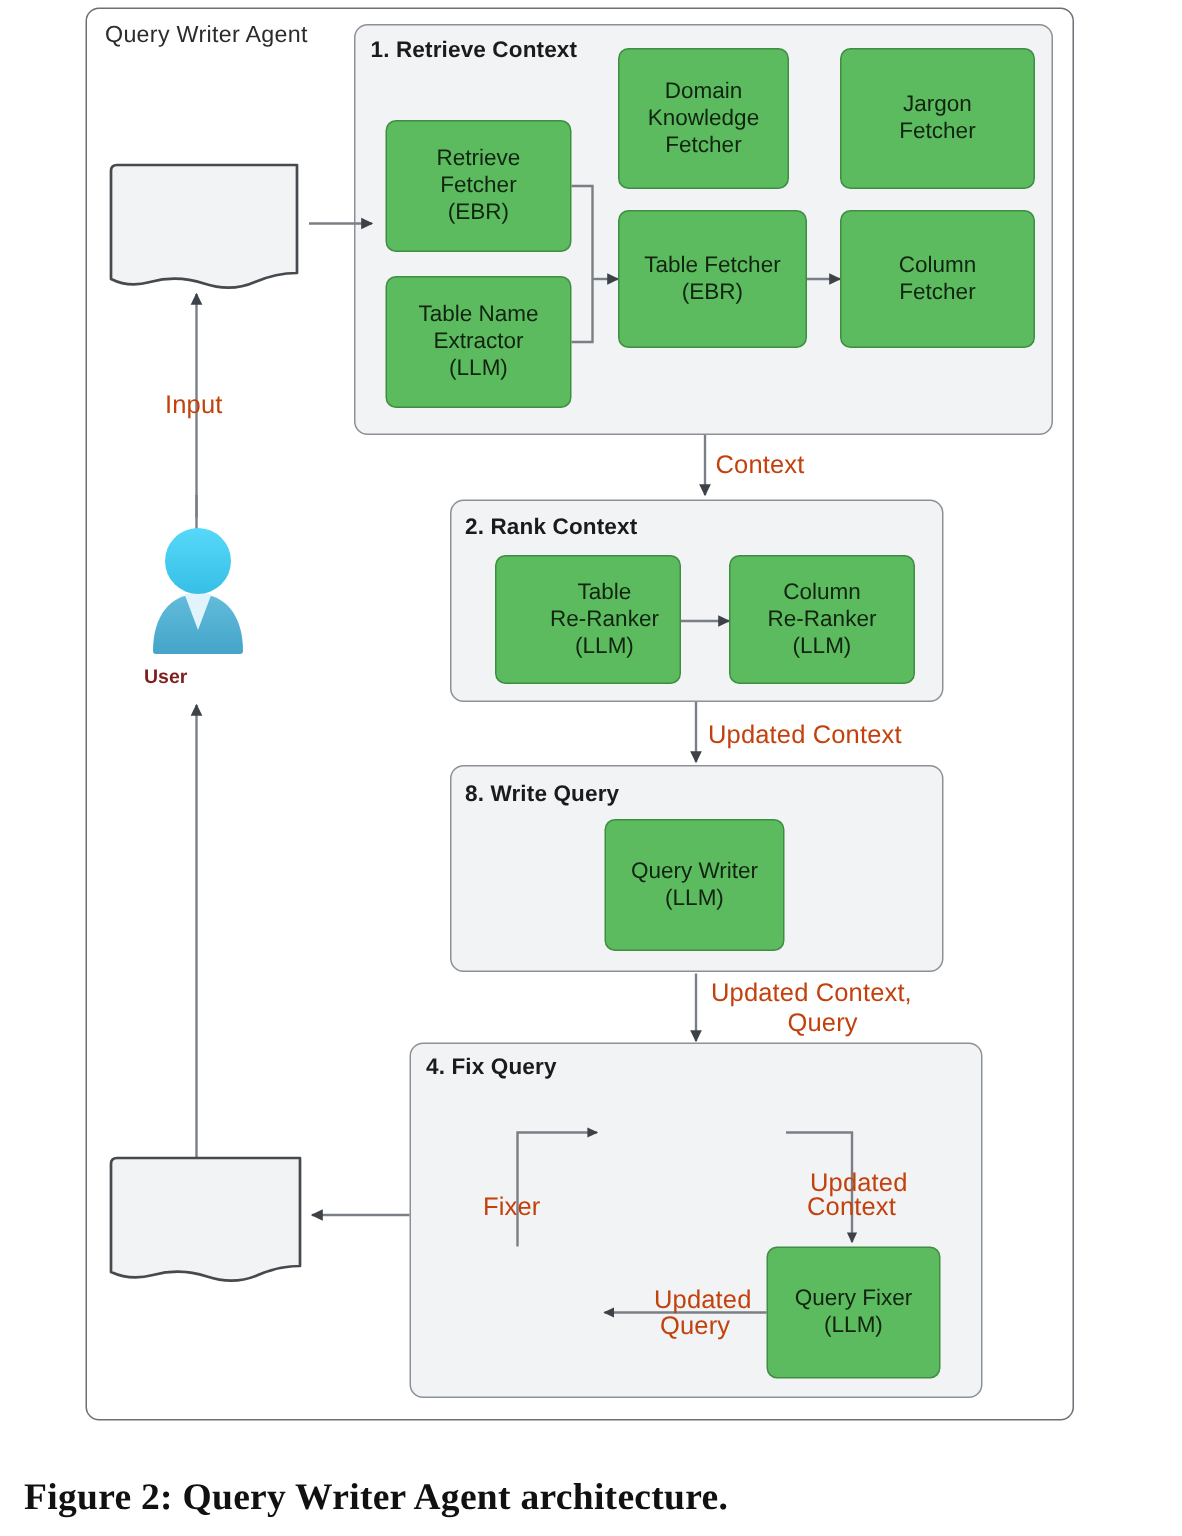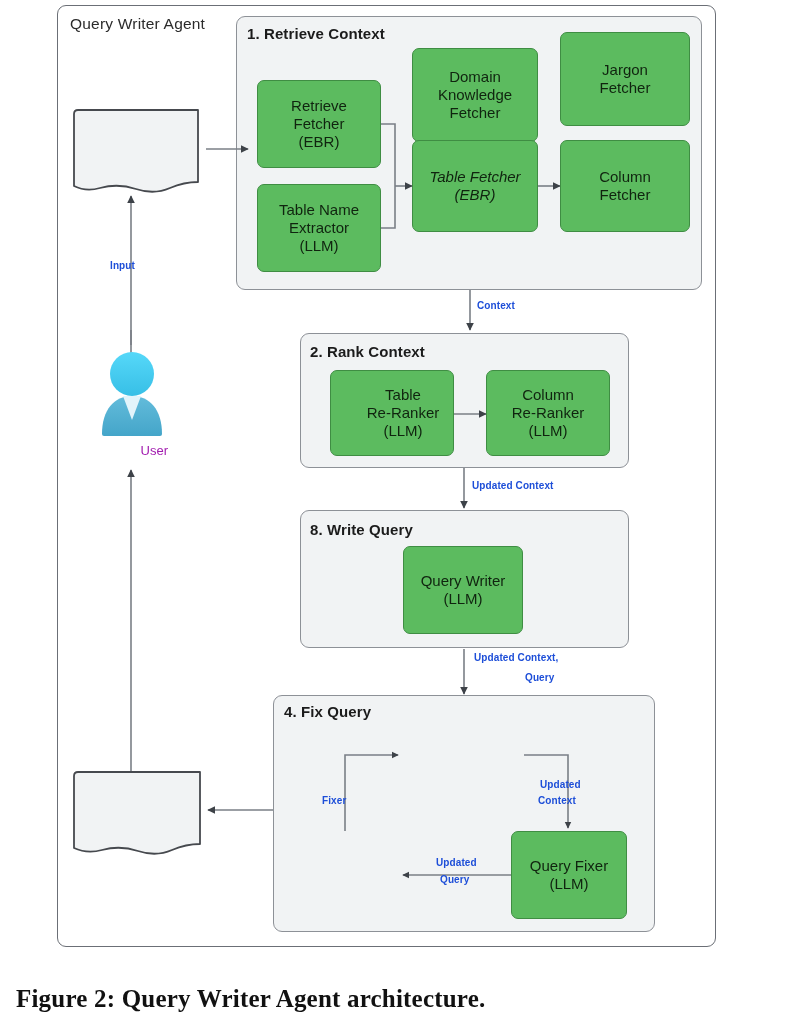--- a/index.html
+++ b/index.html
@@ -94,41 +94,41 @@
     width: 100%;
     text-align: center;
     font-size: 15px;
     line-height: 1.3;
     color: #23262b;
   }
 
   
   .edge-label {
     position: absolute;
-    font-size: 10px;
-    font-weight: bold;
-    color: #1d4ed8;
+    font-size: 17px;
+    font-weight: normal;
+    color: #c2410c;
     white-space: nowrap;
     z-index: 3;
     letter-spacing: .1px;
   }
 
   
   .avatar {
     position: absolute;
     z-index: 2;
   }
   .avatar svg { display: block; }
   .avatar-label {
     position: absolute;
     width: 100%;
-    text-align: right;
+    text-align: left;
     font-size: 13px;
-    font-weight: normal;
-    color: #a21caf;
+    font-weight: bold;
+    color: #7f1d1d;
   }
 
   
   .caption {
     position: absolute;
     font-family: "Liberation Serif", serif;
     font-weight: bold;
     font-size: 25px;
     color: #111111;
     white-space: nowrap;
@@ -242,36 +242,36 @@
   </div>
 
   <div class="node" style="left:257px; top:184px; width:124px; height:88px;">
     <div>
       <span>Table Name</span>
       <span>Extractor</span>
       <span>(LLM)</span>
     </div>
   </div>
 
-  <div class="node" style="left:412px; top:48px; width:126px; height:94px;">
+  <div class="node" style="left:412px; top:32px; width:114px; height:94px;">
     <div>
       <span>Domain</span>
       <span>Knowledge</span>
       <span>Fetcher</span>
     </div>
   </div>
 
   <div class="node" style="left:560px; top:32px; width:130px; height:94px;">
     <div>
       <span>Jargon</span>
       <span>Fetcher</span>
     </div>
   </div>
 
-  <div class="node" style="left:412px; top:140px; width:126px; height:92px;font-style:italic;">
+  <div class="node" style="left:412px; top:140px; width:126px; height:92px;">
     <div>
       <span>Table Fetcher</span>
       <span>(EBR)</span>
     </div>
   </div>
 
   <div class="node" style="left:560px; top:140px; width:130px; height:92px;">
     <div>
       <span>Column</span>
       <span>Fetcher</span>

